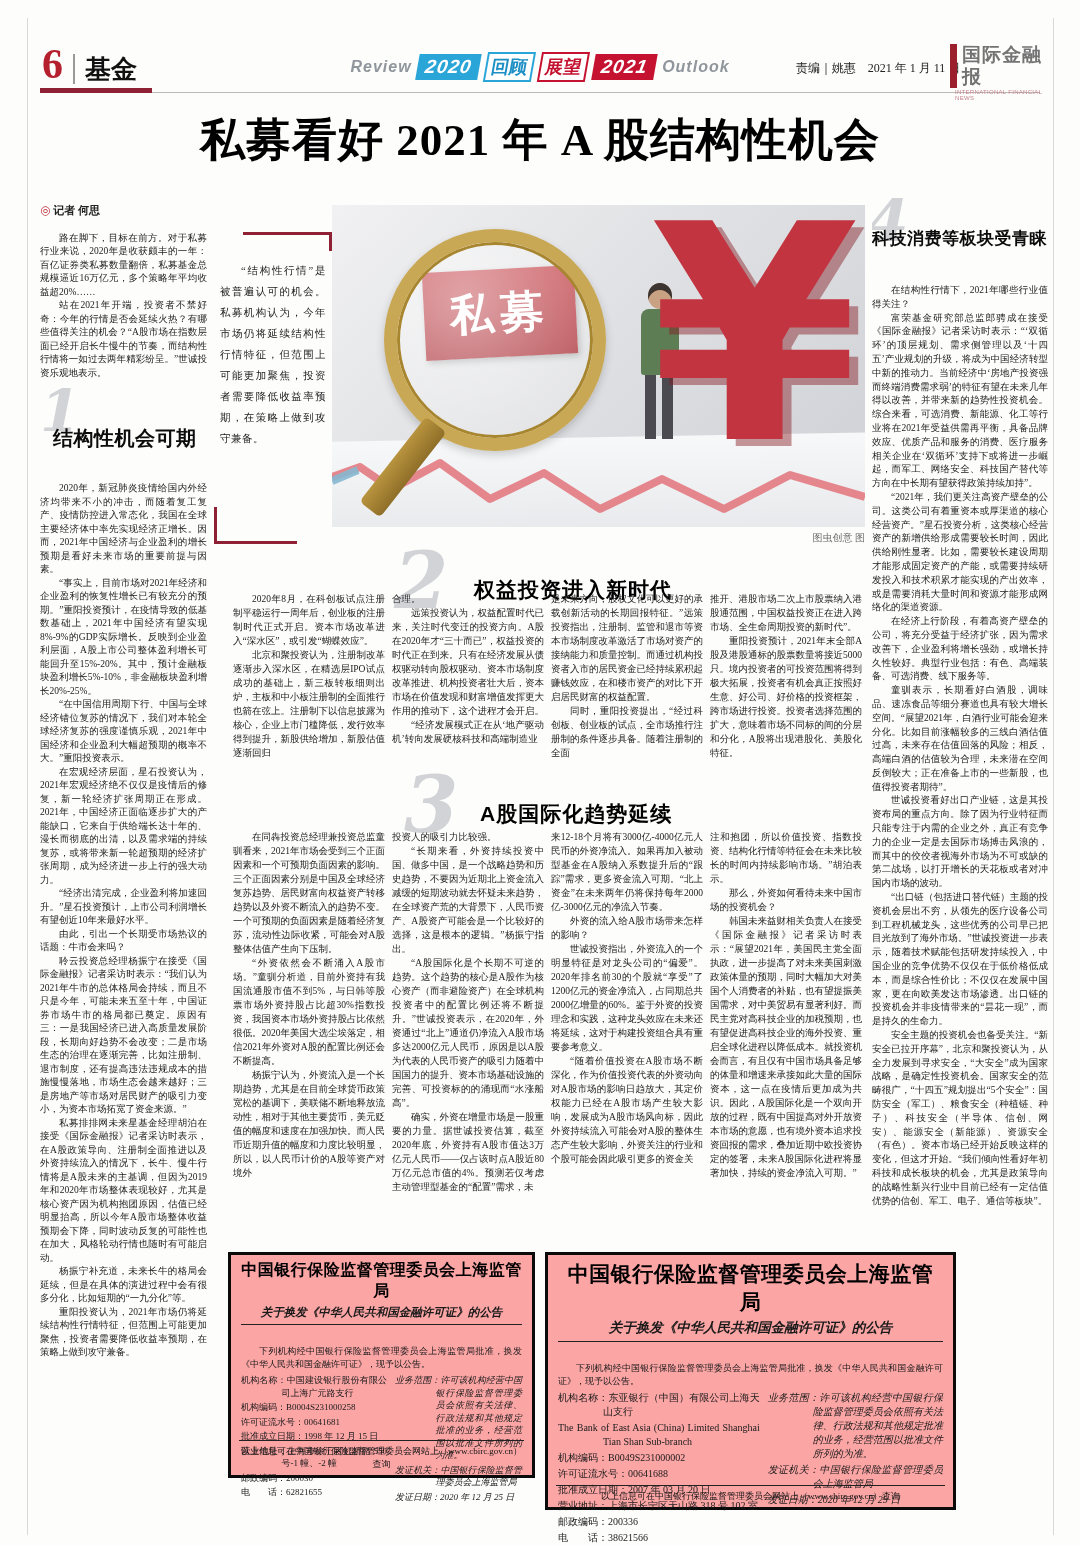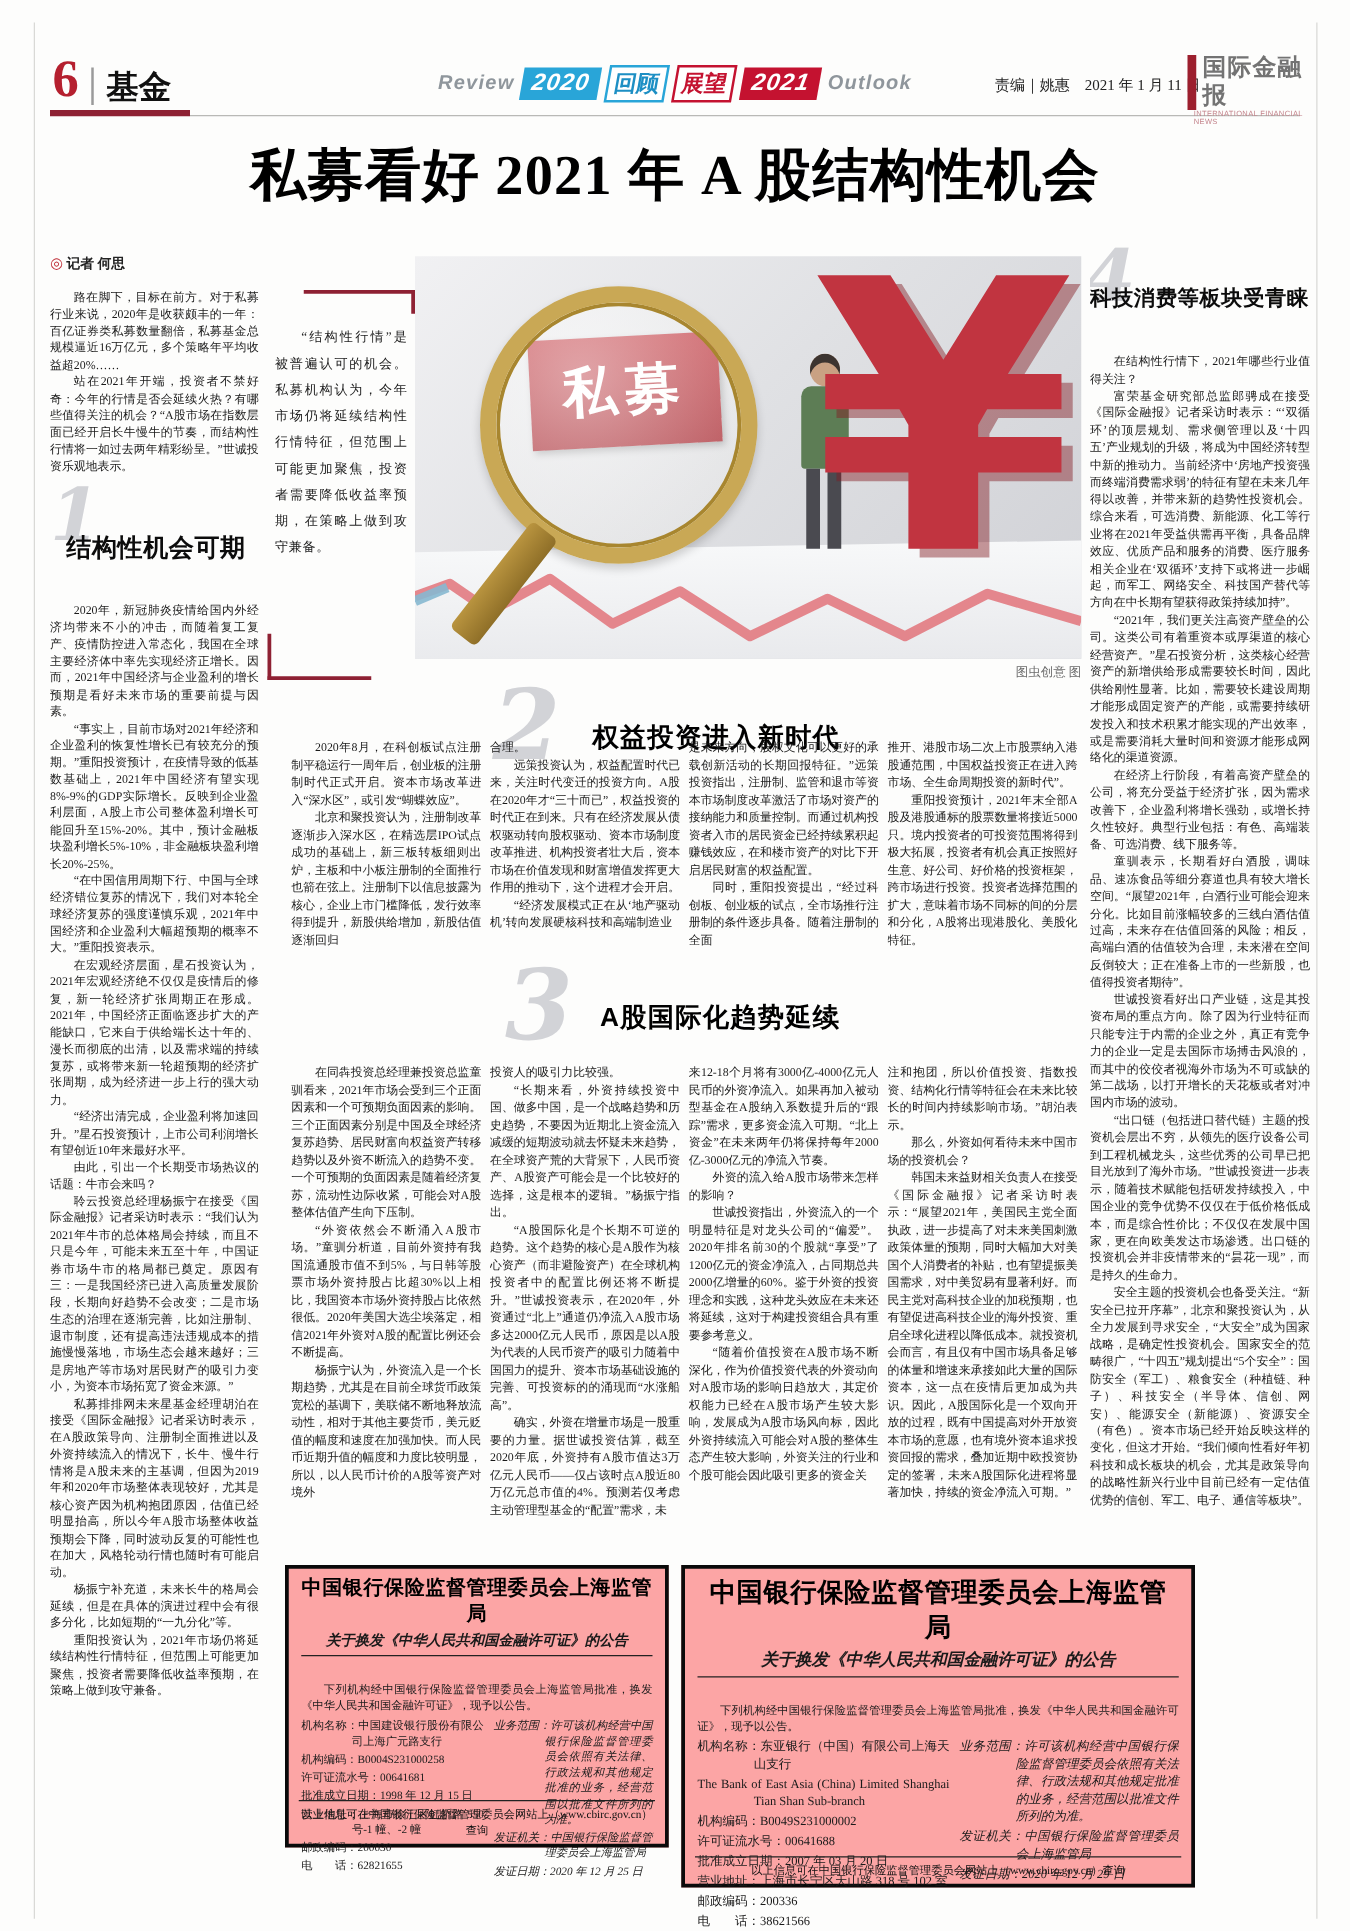--- a/index.html
+++ b/index.html
@@ -88,21 +88,21 @@
   .s-num-abs{position:absolute;font-family:"DejaVu Serif",serif;font-style:italic;font-weight:bold;
         color:#d2d3d7;font-size:78px;line-height:1;}
   .s2-num{left:394px;top:542px;}
   .s3-num{left:404px;top:766px;}
   .s-title-abs{position:absolute;font-family:"Liberation Sans","DejaVu Sans",sans-serif;
         font-weight:bold;font-size:21px;color:#000000;letter-spacing:1px;}
   .s2-title{left:474px;top:576px;}
   .s3-title{left:480px;top:800px;}
   .mcol{position:absolute;width:152px;overflow:hidden;font-size:9.5px;line-height:14px;}
   .s2col{top:592px;height:192px;}
-  .s3col{top:852px;height:380px;}
+  .s3col{top:830px;height:380px;}
   .cx1{left:233px}.cx2{left:392px}.cx3{left:551px}.cx4{left:710px}
 
   
   .col-right{position:absolute;left:872px;top:198px;width:176px;height:1050px;overflow:hidden;
         font-size:9.5px;line-height:13.8px;}
   .s4-head{position:relative;height:86px;}
   .s4-head .sec-num{position:absolute;left:-4px;top:-6px;font-size:58px;}
   .s4-head .sec-title{position:absolute;left:0;top:34px;font-size:17px;letter-spacing:0.5px;}
 
   
@@ -224,21 +224,21 @@
     </div>
   <div class="mcol s2col cx4 cont">
       <p class="para">推开、港股市场二次上市股票纳入港股通范围，中国权益投资正在进入跨市场、全生命周期投资的新时代”。</p>
       <p class="para">重阳投资预计，2021年末全部A股及港股通标的股票数量将接近5000只。境内投资者的可投资范围将得到极大拓展，投资者有机会真正按照好生意、好公司、好价格的投资框架，跨市场进行投资。投资者选择范围的扩大，意味着市场不同标的间的分层和分化，A股将出现港股化、美股化特征。</p>
     </div>
 
   <div class="s-num-abs s3-num">3</div>
   <div class="s-title-abs s3-title">A股国际化趋势延续</div>
   <div class="mcol s3col cx1">
       <p class="para">在同犇投资总经理兼投资总监童驯看来，2021年市场会受到三个正面因素和一个可预期负面因素的影响。三个正面因素分别是中国及全球经济复苏趋势、居民财富向权益资产转移趋势以及外资不断流入的趋势不变。一个可预期的负面因素是随着经济复苏，流动性边际收紧，可能会对A股整体估值产生向下压制。</p>
-      <p class="para">“外资依然会不断涌入A股市场。”童驯分析道，目前外资持有我国流通股市值不到5%，与日韩等股票市场外资持股占比超30%以上相比，我国资本市场外资持股占比依然很低。2020年美国大选尘埃落定，相信2021年外资对A股的配置比例还会不断提高。</p>
+      <p class="para">“外资依然会不断涌入A股市场。”童驯分析道，目前外资持有我国流通股市值不到5%，与日韩等股票市场外资持股占比超30%指数投资，我国资本市场外资持股占比依然很低。2020年美国大选尘埃落定，相信2021年外资对A股的配置比例还会不断提高。</p>
       <p class="para">杨振宁认为，外资流入是一个长期趋势，尤其是在目前全球货币政策宽松的基调下，美联储不断地释放流动性，相对于其他主要货币，美元贬值的幅度和速度在加强加快。而人民币近期升值的幅度和力度比较明显，所以，以人民币计价的A股等资产对境外</p>
     </div>
   <div class="mcol s3col cx2 cont">
       <p class="para">投资人的吸引力比较强。</p>
       <p class="para">“长期来看，外资持续投资中国、做多中国，是一个战略趋势和历史趋势，不要因为近期北上资金流入减缓的短期波动就去怀疑未来趋势，在全球资产荒的大背景下，人民币资产、A股资产可能会是一个比较好的选择，这是根本的逻辑。”杨振宁指出。</p>
       <p class="para">“A股国际化是个长期不可逆的趋势。这个趋势的核心是A股作为核心资产（而非避险资产）在全球机构投资者中的配置比例还将不断提升。”世诚投资表示，在2020年，外资通过“北上”通道仍净流入A股市场多达2000亿元人民币，原因是以A股为代表的人民币资产的吸引力随着中国国力的提升、资本市场基础设施的完善、可投资标的的涌现而“水涨船高”。</p>
       <p class="para">确实，外资在增量市场是一股重要的力量。据世诚投资估算，截至2020年底，外资持有A股市值达3万亿元人民币——仅占该时点A股近80万亿元总市值的4%。预测若仅考虑主动管理型基金的“配置”需求，未</p>
     </div>
   <div class="mcol s3col cx3 cont">
       <p class="para">来12-18个月将有3000亿-4000亿元人民币的外资净流入。如果再加入被动型基金在A股纳入系数提升后的“跟踪”需求，更多资金流入可期。“北上资金”在未来两年仍将保持每年2000亿-3000亿元的净流入节奏。</p>

